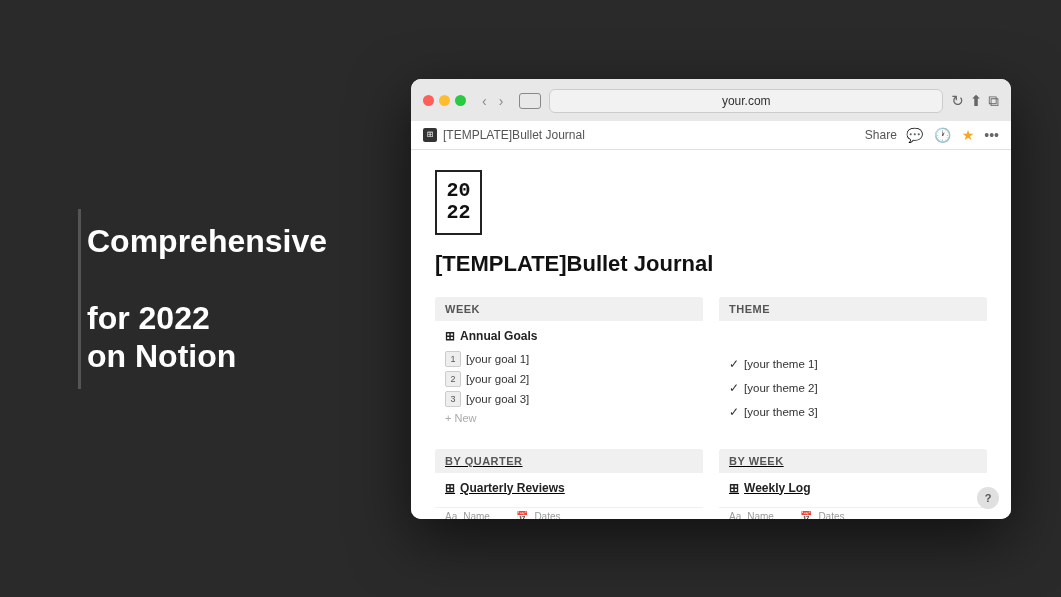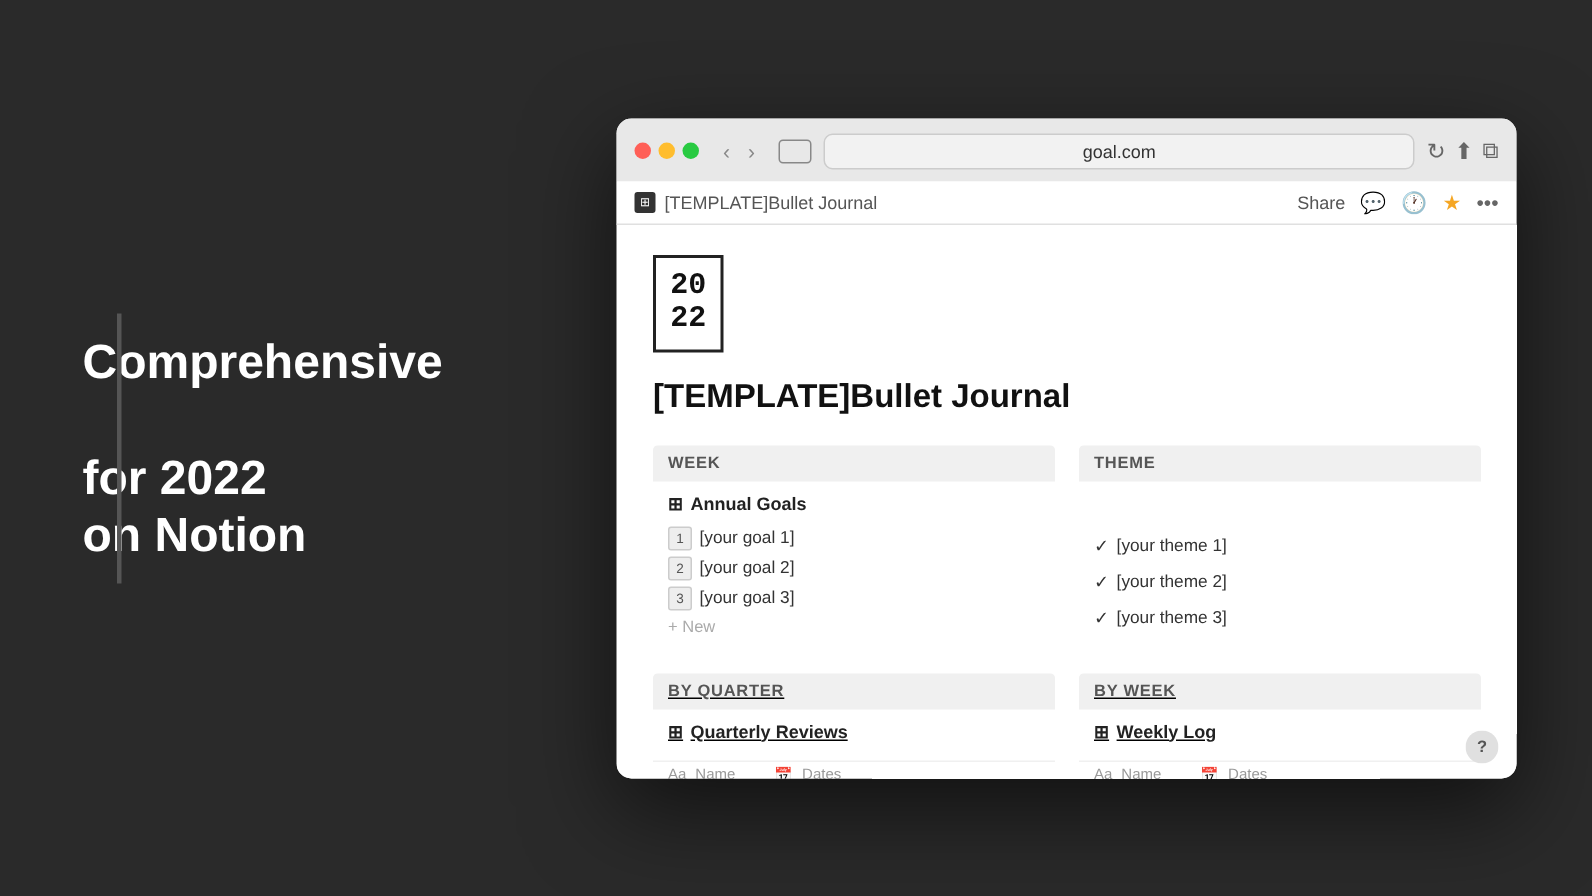--- a/index.html
+++ b/index.html
@@ -20,21 +20,21 @@
       height: 597px;
       background: #2a2a2a;
       display: flex;
       align-items: center;
       position: relative;
     }
 
     
     .left-panel {
       width: 380px;
-      padding: 40px 35px;
+      padding: 40px 67px;
       display: flex;
       flex-direction: column;
       justify-content: center;
       height: 100%;
       position: relative;
     }
 
     .left-divider {
       position: absolute;
       left: 78px;
@@ -367,21 +367,21 @@
       <div class="traffic-lights">
         <div class="traffic-light tl-red"></div>
         <div class="traffic-light tl-yellow"></div>
         <div class="traffic-light tl-green"></div>
       </div>
       <div class="nav-buttons">
         <button class="nav-btn">‹</button>
         <button class="nav-btn">›</button>
       </div>
       <div class="browser-tab"></div>
-      <div class="address-bar">goal.com</div>
+      <div class="address-bar">your.com</div>
       <div class="browser-actions">
         <span class="browser-action-btn">↻</span>
         <span class="browser-action-btn">⬆</span>
         <span class="browser-action-btn">⧉</span>
       </div>
     </div>
 
     <div class="notion-toolbar">
       <div class="notion-title-bar">
         <div class="notion-icon-small">

